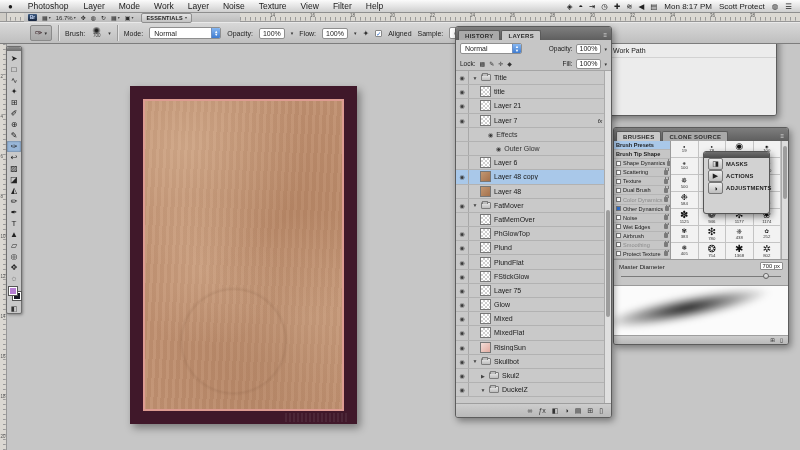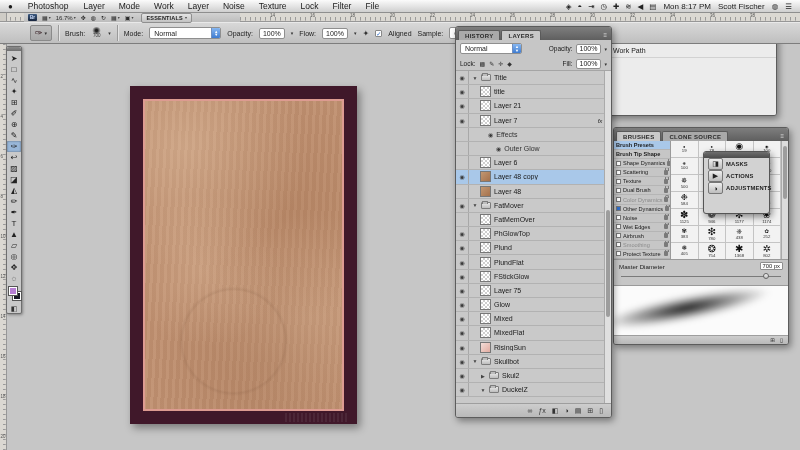--- a/index.html
+++ b/index.html
@@ -164,38 +164,38 @@
   <div class="mb-left">
     <span class="apple">●</span>
     <span class="appname">Photoshop</span>
     <span id="menus" style="display:flex">
         <span class="menu-item">Layer</span>
         <span class="menu-item">Mode</span>
         <span class="menu-item">Work</span>
         <span class="menu-item">Layer</span>
         <span class="menu-item">Noise</span>
         <span class="menu-item">Texture</span>
-        <span class="menu-item">Lock</span>
+        <span class="menu-item">View</span>
         <span class="menu-item">Filter</span>
-        <span class="menu-item">File</span>
+        <span class="menu-item">Help</span>
       </span>
   </div>
   <div class="mb-right">
     <span id="status-icons" style="display:flex;gap:6px">
         <span class="status-icon">◈</span>
         <span class="status-icon">◓</span>
         <span class="status-icon">⇥</span>
         <span class="status-icon">◷</span>
         <span class="status-icon">✚</span>
         <span class="status-icon">≋</span>
         <span class="status-icon">◀</span>
         <span class="status-icon">▤</span>
       </span>
     <span class="mb-clock">Mon 8:17 PM</span>
-    <span class="mb-user">Scott Fischer</span>
+    <span class="mb-user">Scott Protect</span>
     <span class="status-icon">◍</span>
     <span class="status-icon">☰</span>
   </div>
 </div>
 
 <div id="hruler">
     <span class="hr-num" style="left: 30px;">2</span>
     <span class="hr-num" style="left: 70px;">4</span>
     <span class="hr-num" style="left: 110px;">6</span>
     <span class="hr-num" style="left: 150px;">8</span>

